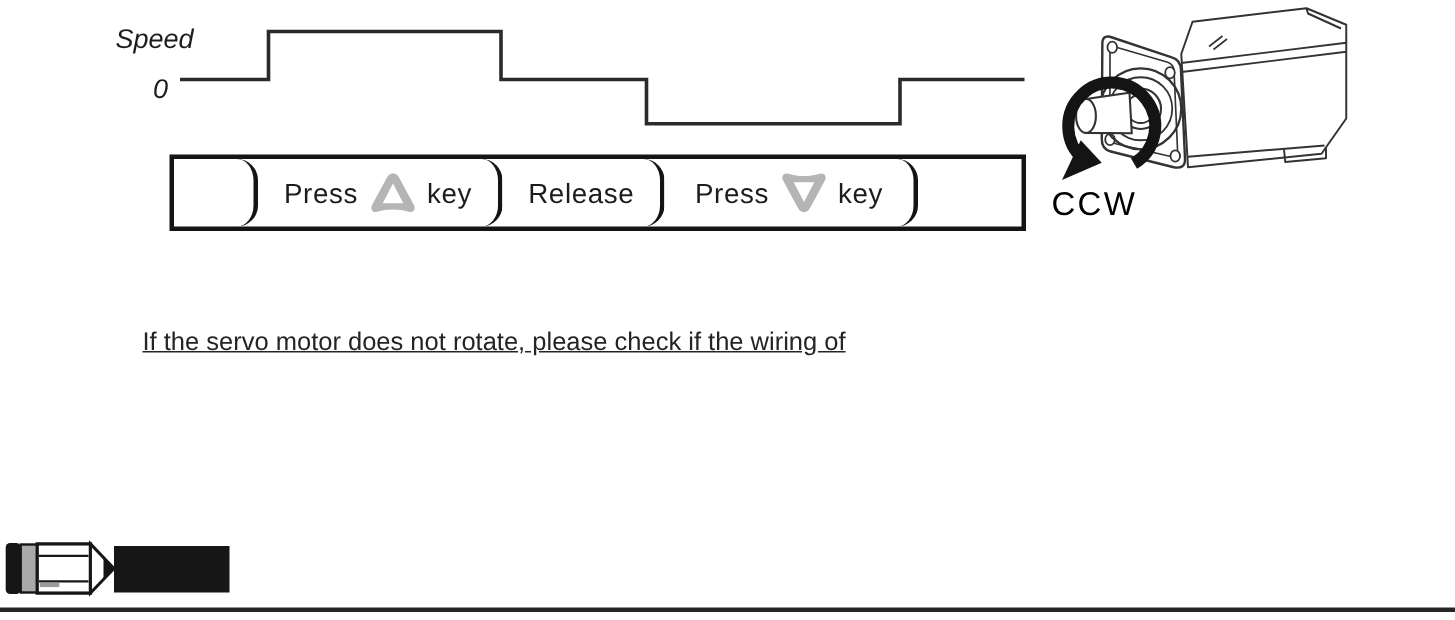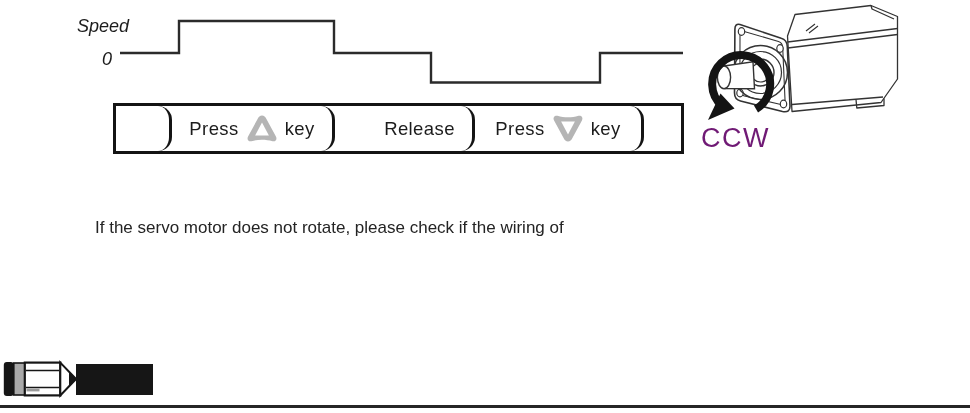--- a/index.html
+++ b/index.html
@@ -19,24 +19,24 @@
     box-sizing:border-box;height:100%;display:flex;align-items:center;justify-content:center;
     border-right:3px solid #141414;font-size:18.5px;letter-spacing:.4px;color:#1c1c1c;
     white-space:nowrap;
     border-radius:14px;
   }
   .tl-cell:last-child{border-right:none;}
   .tl-cell .txt{padding:0 2px;}
   .key-icon{display:inline-block;vertical-align:middle;margin:0 5px;}
   .key-icon.down{transform:rotate(180deg);}
   
-  #ccw-label{left:701px;top:123px;font-size:27px;letter-spacing:1.5px;color:#701a75;}
+  #ccw-label{left:701px;top:123px;font-size:22px;letter-spacing:1.5px;color:#000000;}
   
   #notes{left:95px;top:214px;width:540px;font-size:17px;line-height:27px;color:#242424;}
-  #notes .para{margin:0;}
+  #notes .para{margin:0;text-decoration:underline;}
   #notes .para + .para{margin-top:27px;}
   
   #note-box{left:76px;top:364px;width:77px;height:31px;background:#161616;}
   #bottom-rule{left:0;top:405px;width:970px;height:2.5px;background:#262626;}
 </style>
 </head>
 <body>
 
 <div id="stage">
 
@@ -49,21 +49,21 @@
   <div id="timeline" class="abs">
     <div class="tl-cell" style="width:56px;"></div>
     <div class="tl-cell" style="width:163px;">
       <span class="txt">Press</span>
       <svg class="key-icon" width="32" height="29" viewBox="0 0 34 30">
         <path d="M17 1.2 C19.2 1.2 20.6 2.8 21.7 4.9 L31.8 23.6 C33.4 26.6 31.3 29.4 28.2 28.5 C20.9 26.3 13.1 26.3 5.8 28.5 C2.7 29.4 0.6 26.6 2.2 23.6 L12.3 4.9 C13.4 2.8 14.8 1.2 17 1.2 Z" fill="#b5b5b5"></path>
         <polygon points="17,8.5 24.3,22.5 9.7,22.5" fill="#ffffff"></polygon>
       </svg>
       <span class="txt">key</span>
     </div>
-    <div class="tl-cell" style="width:108px;margin-left:32px;">
+    <div class="tl-cell" style="width:108px;">
       <span class="txt">Release</span>
     </div>
     <div class="tl-cell" style="width:169px;">
       <span class="txt">Press</span>
       <svg class="key-icon down" width="32" height="29" viewBox="0 0 34 30">
         <path d="M17 1.2 C19.2 1.2 20.6 2.8 21.7 4.9 L31.8 23.6 C33.4 26.6 31.3 29.4 28.2 28.5 C20.9 26.3 13.1 26.3 5.8 28.5 C2.7 29.4 0.6 26.6 2.2 23.6 L12.3 4.9 C13.4 2.8 14.8 1.2 17 1.2 Z" fill="#b5b5b5"></path>
         <polygon points="17,8.5 24.3,22.5 9.7,22.5" fill="#ffffff"></polygon>
       </svg>
       <span class="txt">key</span>
     </div>

